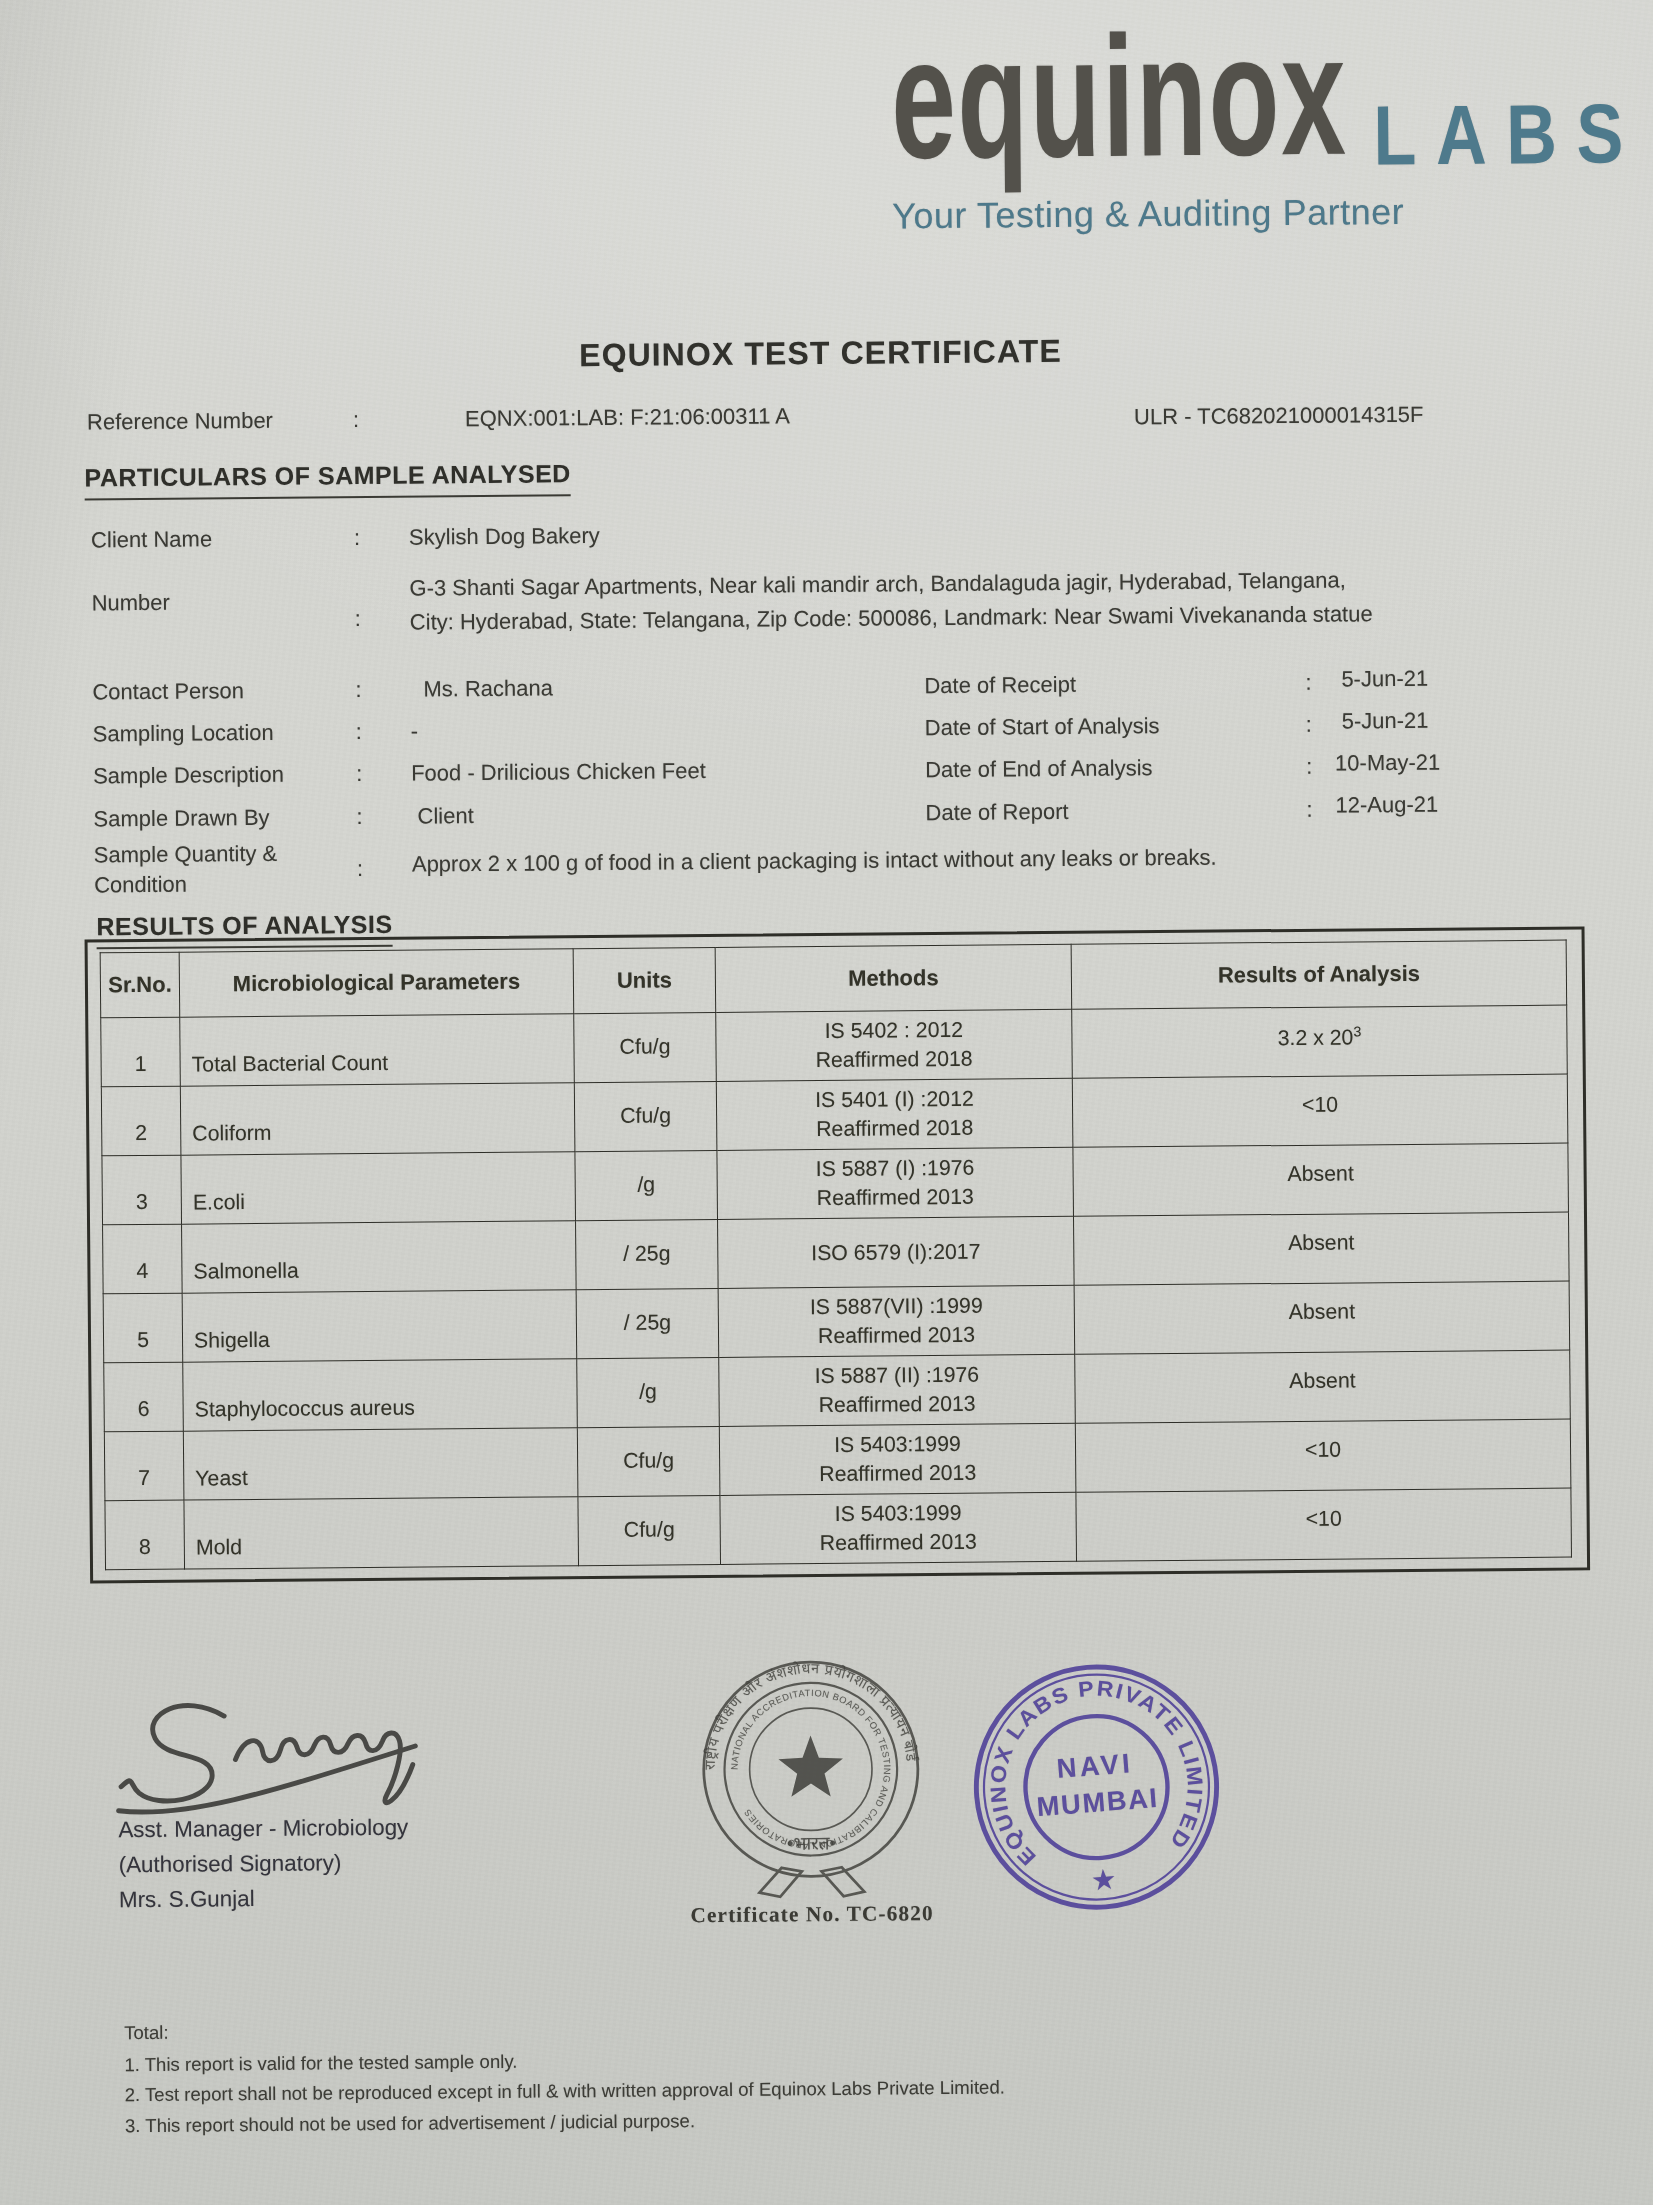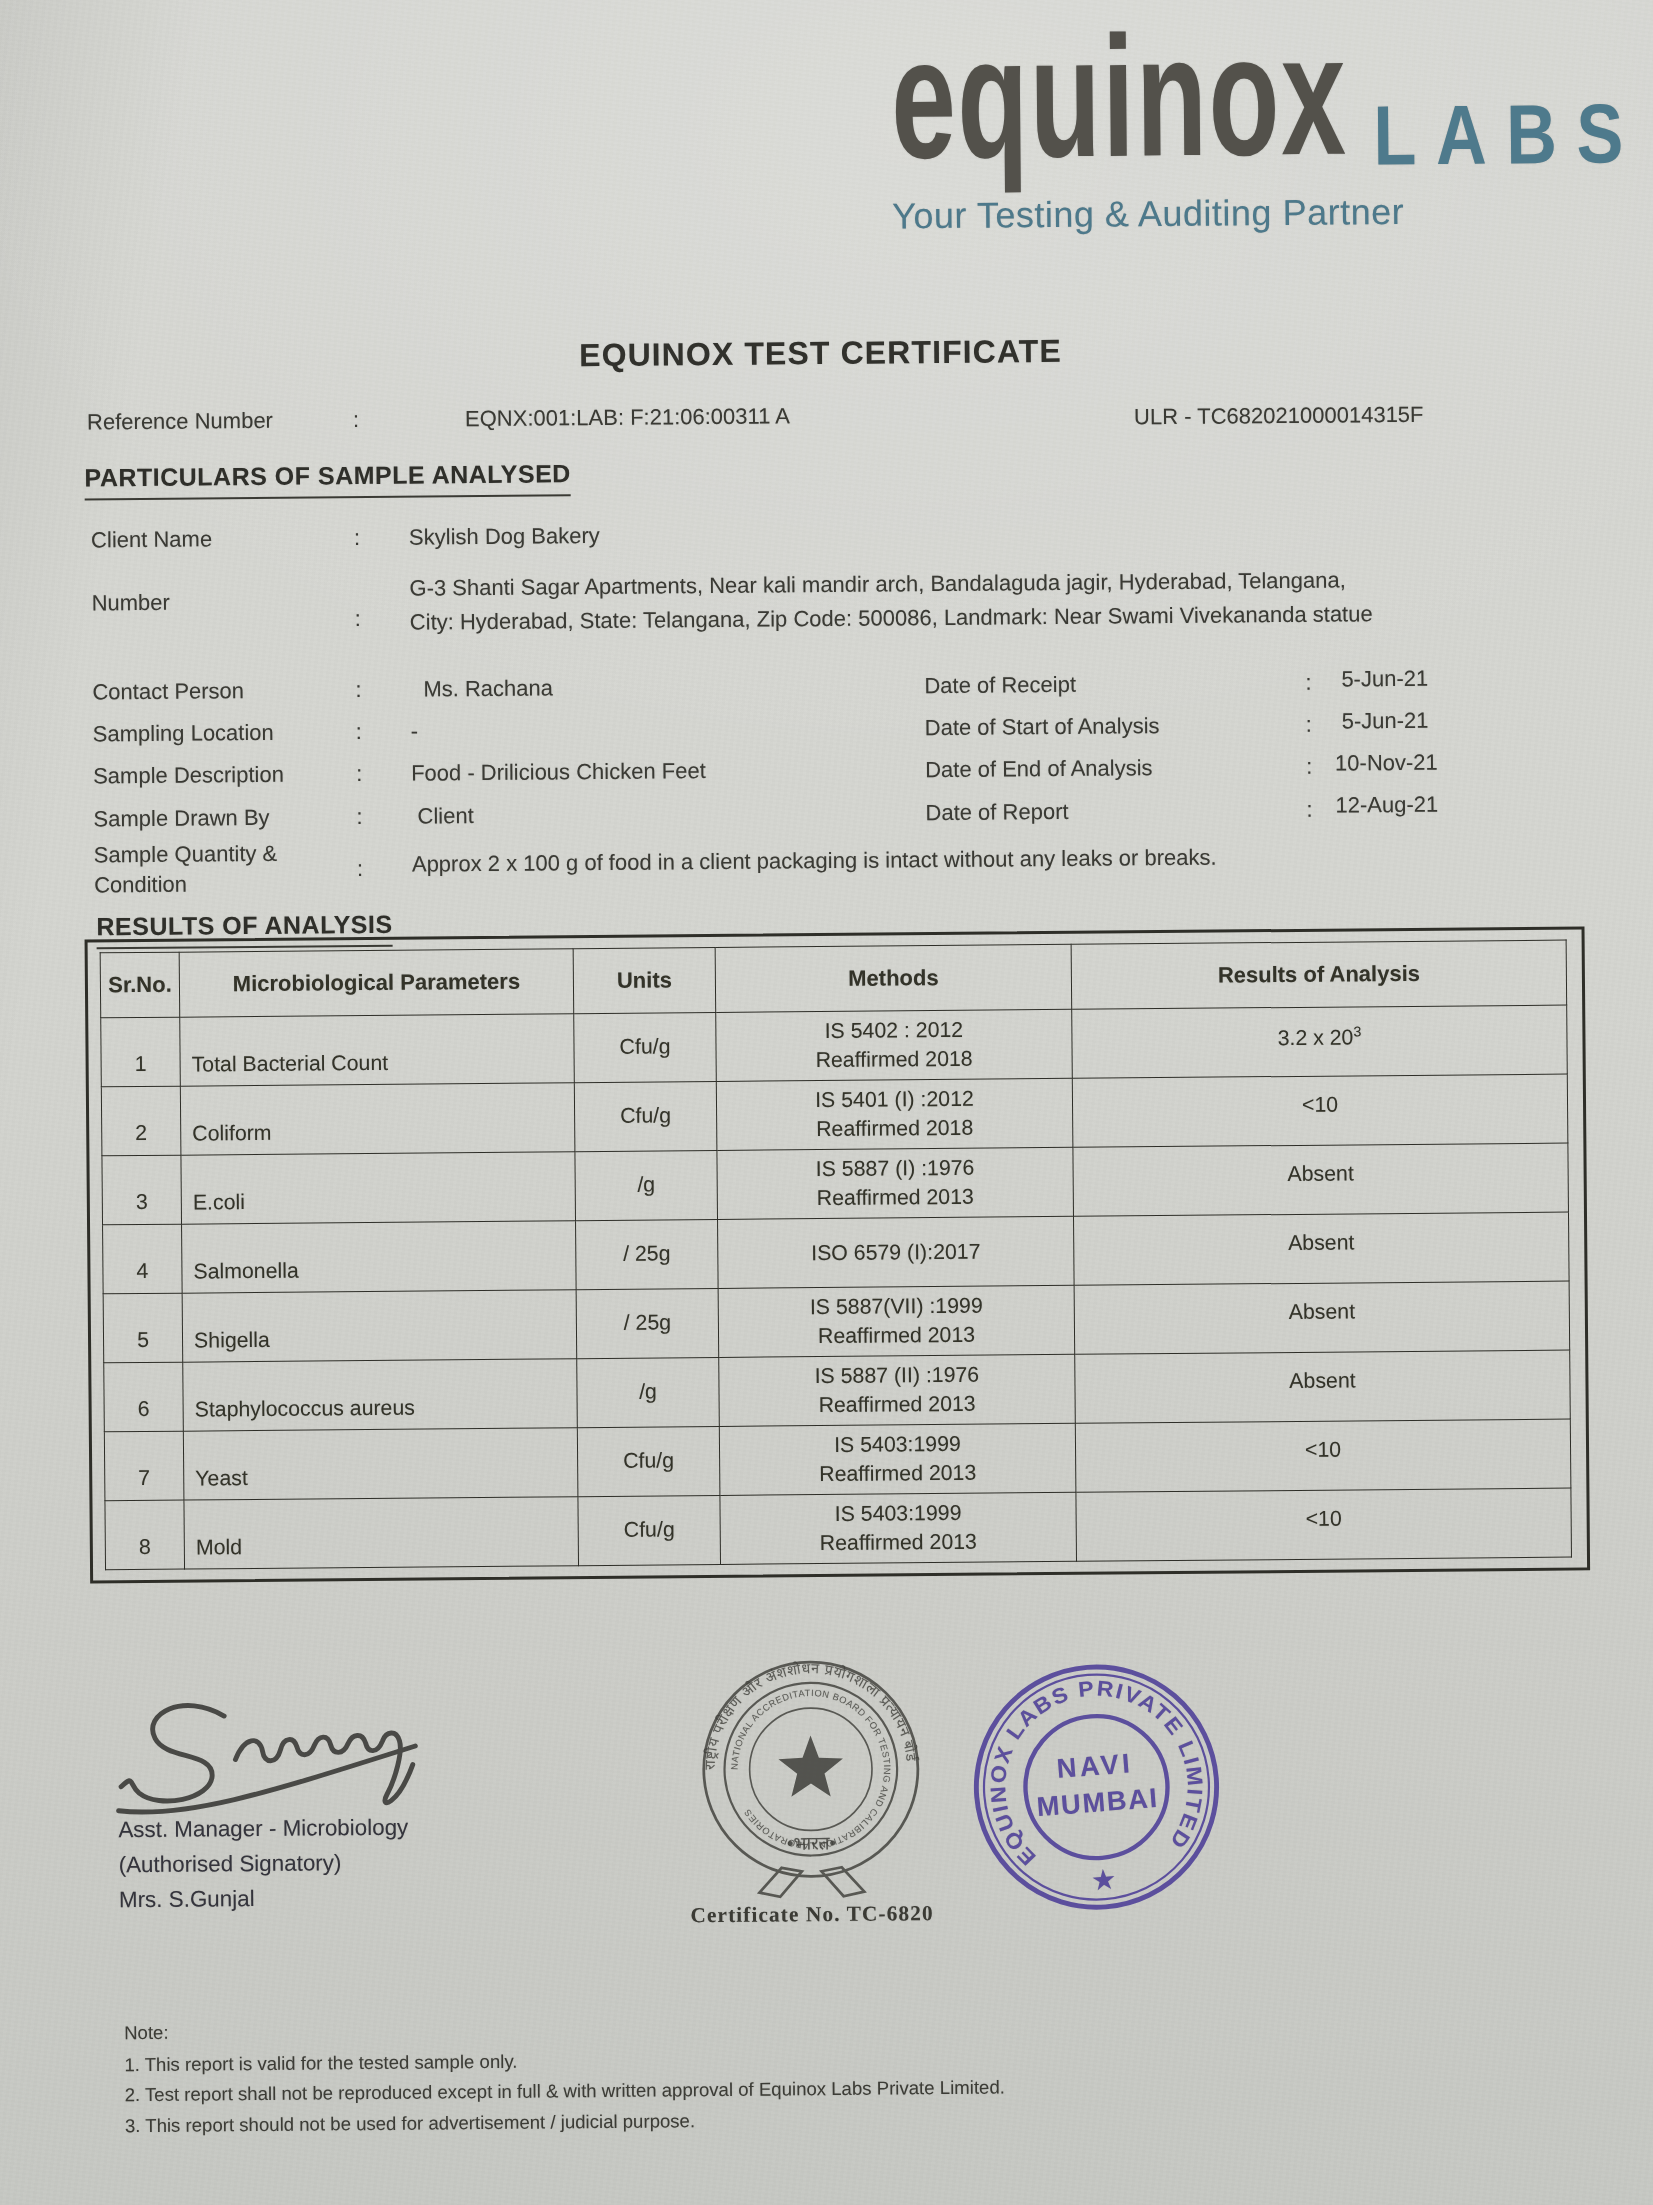--- a/index.html
+++ b/index.html
@@ -135,21 +135,21 @@
   <div class="abs t40" style="left:928px; top:674px;">Date of Receipt</div>
   <div class="abs t40" style="left:1309px; top:674px;">:</div>
   <div class="abs t40" style="left:1345px; top:671px;">5-Jun-21</div>
 
   <div class="abs t40" style="left:928px; top:716px;">Date of Start of  Analysis</div>
   <div class="abs t40" style="left:1309px; top:716px;">:</div>
   <div class="abs t40" style="left:1345px; top:713px;">5-Jun-21</div>
 
   <div class="abs t40" style="left:928px; top:758px;">Date of End of Analysis</div>
   <div class="abs t40" style="left:1309px; top:758px;">:</div>
-  <div class="abs t40" style="left:1338px; top:755px;">10-Nov-21</div>
+  <div class="abs t40" style="left:1338px; top:755px;">10-May-21</div>
 
   <div class="abs t40" style="left:928px; top:801px;">Date of Report</div>
   <div class="abs t40" style="left:1309px; top:801px;">:</div>
   <div class="abs t40" style="left:1338px; top:797px;">12-Aug-21</div>
 
   <div class="abs heading" style="left:98px; top:906px;">RESULTS OF ANALYSIS</div>
 
   <div class="abs table-frame">
     <table>
       <colgroup>
@@ -296,19 +296,19 @@
       </defs>
       <text font-size="39" font-weight="700" letter-spacing="3" fill="#4a3b97">
         <textPath href="#stampRing" startOffset="0" textLength="780" lengthAdjust="spacingAndGlyphs">EQUINOX LABS PRIVATE LIMITED</textPath>
       </text>
       <text x="235" y="436" font-size="52" text-anchor="middle" fill="#4a3b97">★</text>
       <text x="235" y="226" font-size="50" font-weight="700" letter-spacing="6" text-anchor="middle" fill="#4a3b97">NAVI</text>
       <text x="235" y="293" font-size="50" font-weight="700" letter-spacing="3" text-anchor="middle" fill="#4a3b97">MUMBAI</text>
     </g>
   </svg>
 
-  <div class="abs note-txt" style="left:116px; top:2016px;">Note:</div>
+  <div class="abs note-txt" style="left:116px; top:2016px;">Total:</div>
   <div class="abs note-txt" style="left:116px; top:2048px;">1. This report is valid for the tested sample only.</div>
   <div class="abs note-txt" style="left:116px; top:2078px;">2. Test report shall not be reproduced except in full &amp; with written approval of Equinox Labs Private Limited.</div>
   <div class="abs note-txt" style="left:116px; top:2109px;">3. This report should not be used for advertisement / judicial purpose.</div>
 
 </div>
 
 
 </body></html>

